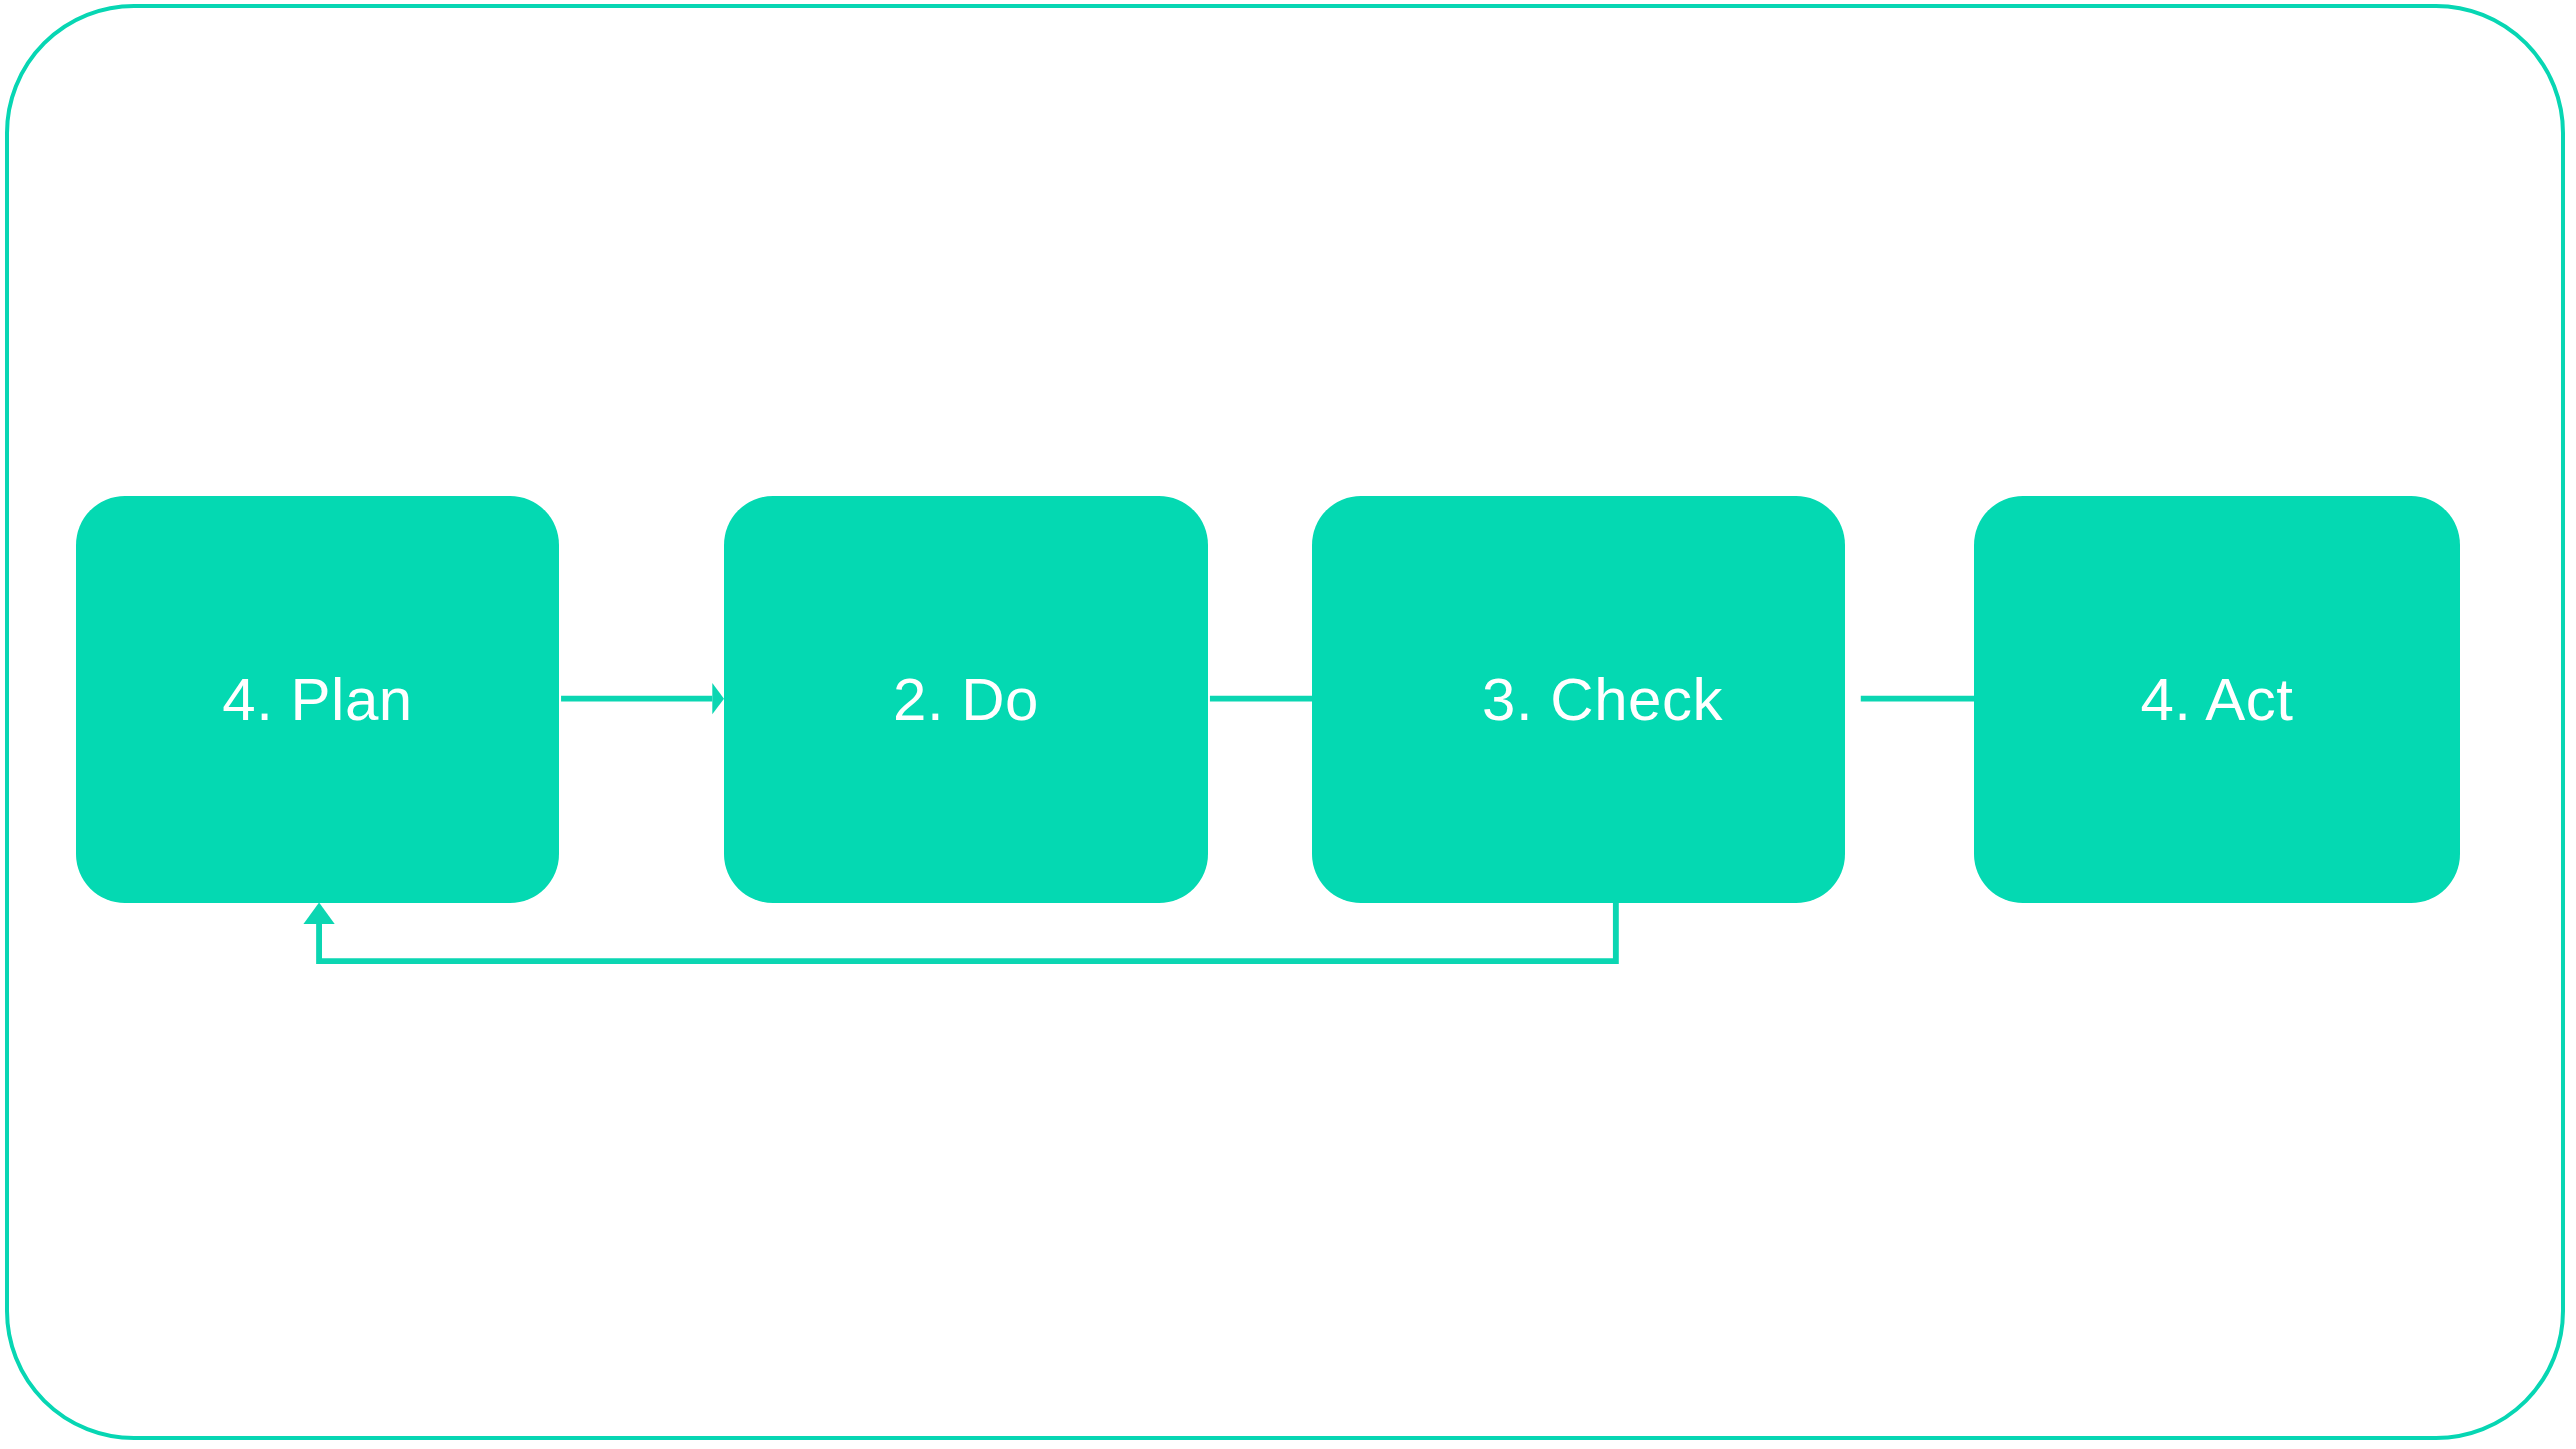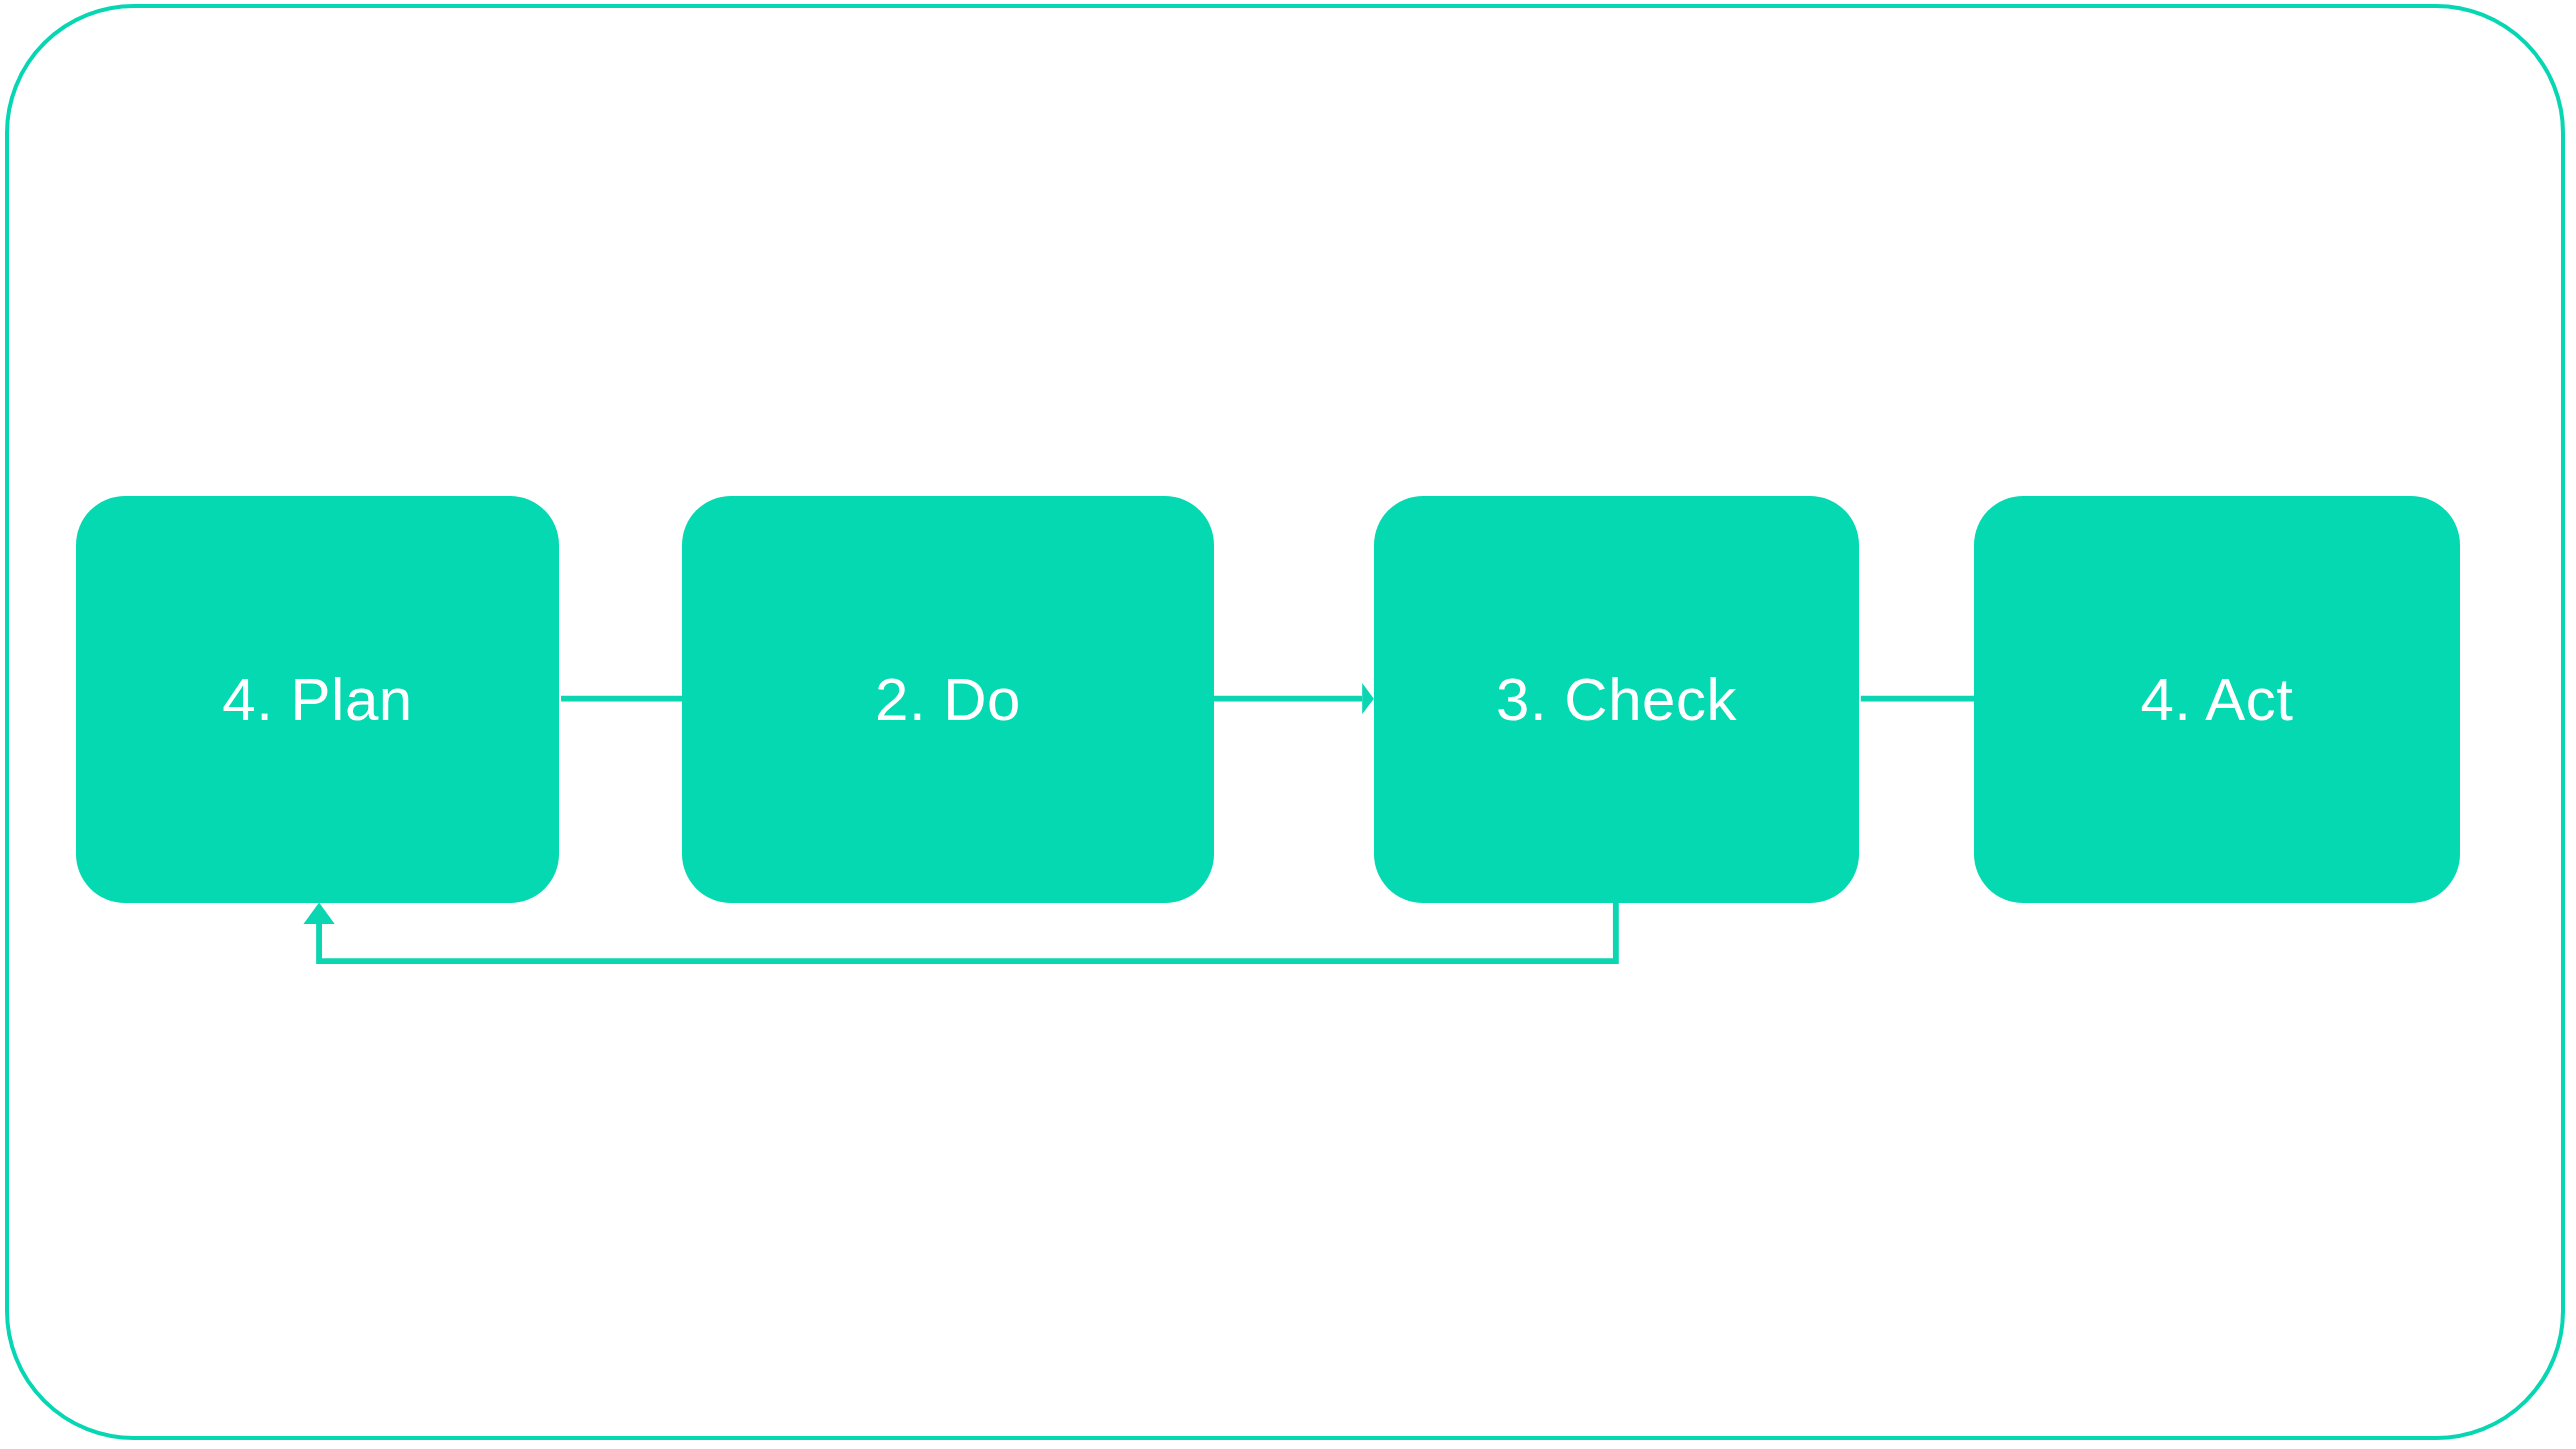--- a/index.html
+++ b/index.html
@@ -55,22 +55,22 @@
     color: #ffffff;
     font-family: "Liberation Sans", sans-serif;
     font-size: 60px;
     font-weight: 400;
     letter-spacing: 0.5px;
     white-space: nowrap;
     line-height: 1;
     user-select: none;
   }
   #step-1 { left: 76px;   width: 483px; }
-  #step-2 { left: 682px;  width: 532px; align-items: center; }
-  #step-3 { left: 1374px; width: 485px; }
+  #step-2 { left: 724px;  width: 484px; align-items: center; }
+  #step-3 { left: 1312px; width: 485px; padding-left: 48px; }
   #step-4 { left: 1974px; width: 486px; }
 </style>
 </head>
 <body>
 
 <div id="stage">
 
   <div id="diagram-container"></div>
 
   <svg id="connectors" viewBox="0 0 2640 1485" width="2576" height="1449" xmlns="http://www.w3.org/2000/svg">

